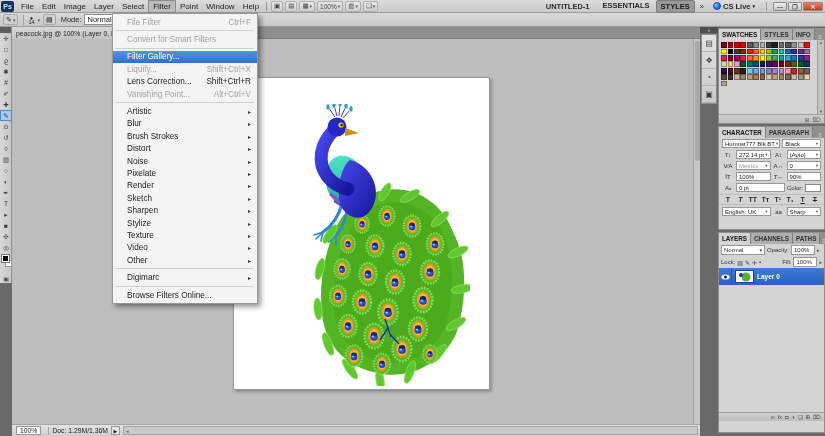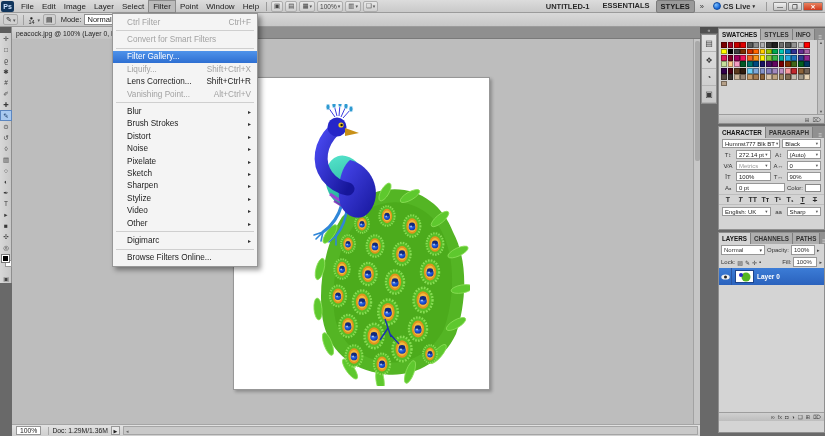--- a/index.html
+++ b/index.html
@@ -344,21 +344,21 @@
         </g>
       </svg>
     </div>
     <div class="vscroll">
         <div class="vthumb"></div>
       </div>
   </div>
 
   <div class="menu-popup" id="filter-menu">
       <div class="mrow disabled">
-        <span class="mlabel">Ctrl Filter</span>
+        <span class="mlabel">File Filter</span>
         <span class="mshort">Ctrl+F</span>
       </div>
       <div class="msep"></div>
       <div class="mrow disabled">
         <span class="mlabel">Convert for Smart Filters</span>
       </div>
       <div class="msep"></div>
       <div class="mrow hilite">
         <span class="mlabel">Filter Gallery...</span>
       </div>
@@ -369,49 +369,61 @@
       <div class="mrow">
         <span class="mlabel">Lens Correction...</span>
         <span class="mshort">Shift+Ctrl+R</span>
       </div>
       <div class="mrow disabled">
         <span class="mlabel">Vanishing Point...</span>
         <span class="mshort">Alt+Ctrl+V</span>
       </div>
       <div class="msep"></div>
       <div class="mrow">
+        <span class="mlabel">Artistic</span>
+        <span class="sub">▸</span>
+      </div>
+      <div class="mrow">
         <span class="mlabel">Blur</span>
         <span class="sub">▸</span>
       </div>
       <div class="mrow">
         <span class="mlabel">Brush Strokes</span>
         <span class="sub">▸</span>
       </div>
       <div class="mrow">
         <span class="mlabel">Distort</span>
         <span class="sub">▸</span>
       </div>
       <div class="mrow">
         <span class="mlabel">Noise</span>
         <span class="sub">▸</span>
       </div>
       <div class="mrow">
         <span class="mlabel">Pixelate</span>
         <span class="sub">▸</span>
       </div>
       <div class="mrow">
+        <span class="mlabel">Render</span>
+        <span class="sub">▸</span>
+      </div>
+      <div class="mrow">
         <span class="mlabel">Sketch</span>
         <span class="sub">▸</span>
       </div>
       <div class="mrow">
         <span class="mlabel">Sharpen</span>
         <span class="sub">▸</span>
       </div>
       <div class="mrow">
         <span class="mlabel">Stylize</span>
+        <span class="sub">▸</span>
+      </div>
+      <div class="mrow">
+        <span class="mlabel">Texture</span>
         <span class="sub">▸</span>
       </div>
       <div class="mrow">
         <span class="mlabel">Video</span>
         <span class="sub">▸</span>
       </div>
       <div class="mrow">
         <span class="mlabel">Other</span>
         <span class="sub">▸</span>
       </div>

